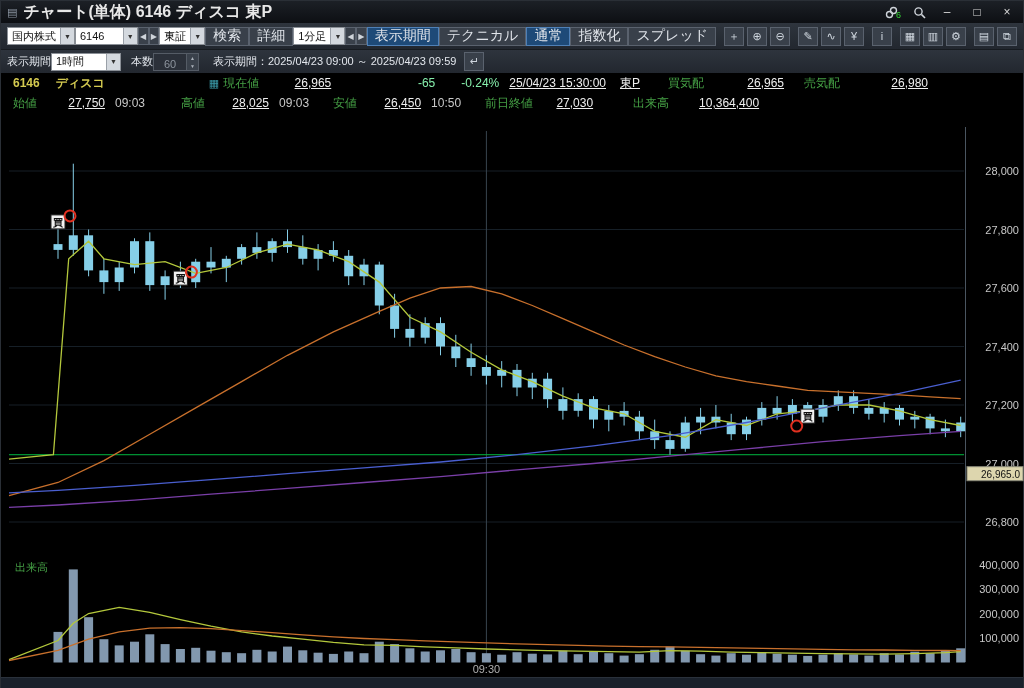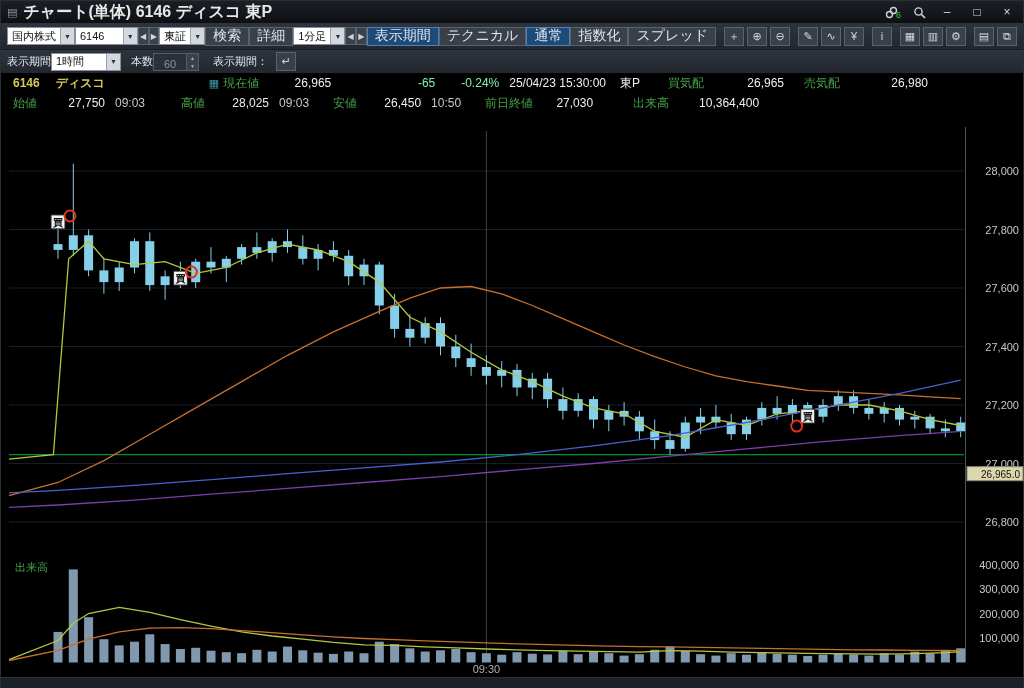--- a/index.html
+++ b/index.html
@@ -47,21 +47,21 @@
   .spin { width:12px; display:flex; flex-direction:column; align-self:stretch; border-left:1px solid #555c66; }
   .spin i { flex:1; font-style:normal; font-size:5px; color:#aab1ba; display:flex; align-items:center; justify-content:center; background:#3a414b; }
   .spin i.up::before{content:"▲";} .spin i.dn::before{content:"▼";}
 
   
   .quote { background:#000; flex:0 0 auto; }
   .qrow { height:20px; display:flex; align-items:center; font-size:12px; padding:0 12px; white-space:nowrap; }
   .ylw { color:#d4ca50; font-weight:bold; }
   .grn { color:#45a045; }
   .chg { color:#86efac; }
-  .wht { color:#efefef; }
+  .wht { color:#efefef;text-decoration:underline; }
   .gry { color:#c9c9c9; }
   .num { display:inline-block; text-align:right; }
   .board-icon { color:#3a9aa8; font-size:11px; }
   .board-icon::before { content:"▦"; }
 
   
   .chart { position:relative; height:564px; background:#000; flex:0 0 auto; }
   .statusbar { height:12px; background:#1a212b; border-top:1px solid #2a313b; flex:0 0 auto; }
 </style>
 </head>
@@ -152,20 +152,21 @@
     </div>
     <span class="lbl" style="margin-left:10px">本数</span>
     <div class="count-box">
       <span class="count-val">60</span>
       <span class="spin">
           <i class="up"></i>
           <i class="dn"></i>
         </span>
     </div>
     <span class="lbl" style="margin-left:14px">表示期間：</span>
+    <span class="lbl">2025/04/23 09:00 ～ 2025/04/23 09:59</span>
     <button class="icon-btn" style="margin-left:8px">↵</button>
   </div>
 
   <div class="quote">
     <div class="qrow">
       <span class="ylw">6146</span>
       <span class="ylw" style="margin-left:16px">ディスコ</span>
       <span class="board-icon" style="margin-left:104px"></span>
       <span class="grn" style="margin-left:4px">現在値</span>
       <span class="wht num" style="margin-left:14px;width:58px">26,965</span>

